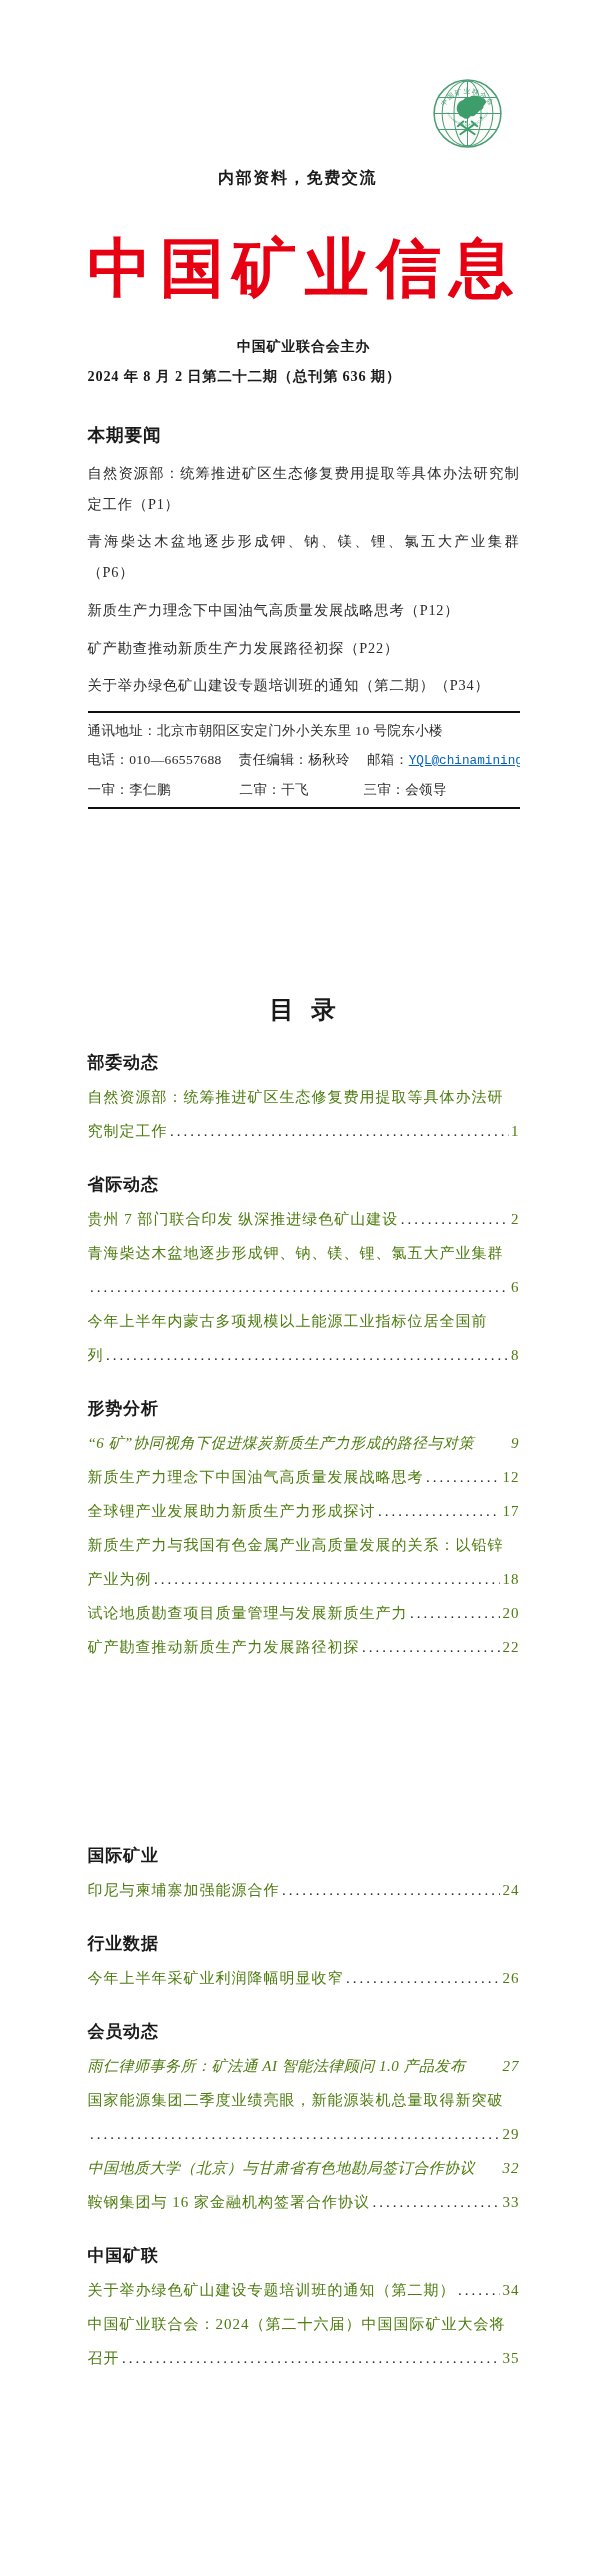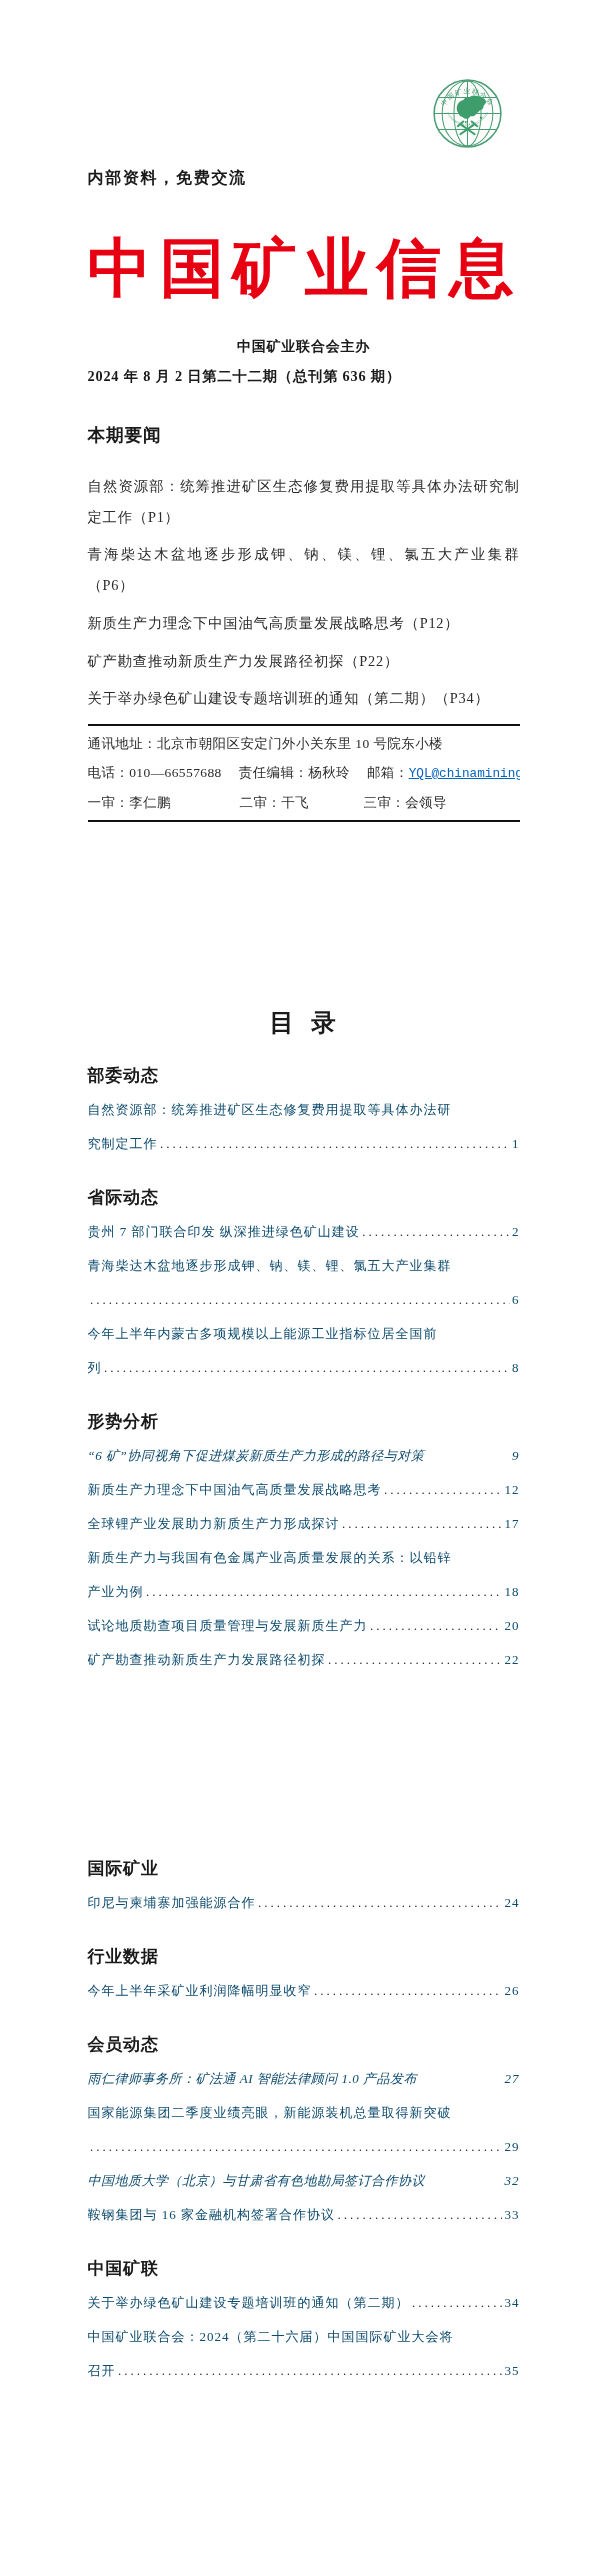--- a/index.html
+++ b/index.html
@@ -8,21 +8,21 @@
     width:607px; height:2576px; margin:0 auto; position:relative;
     font-family:"Liberation Serif","DejaVu Serif",serif;
     color:#1a1a1a; overflow:hidden;
   }
   .content { width:432px; margin:0 auto; }
 
   
   .logo-wrap { padding-top:78px; display:flex; justify-content:flex-end; }
   .logo { width:71px; height:71px; margin-right:17px; }
   .internal-note {
-    margin-top:18.6px; text-align:left; padding-right:11.8px;
+    margin-top:18.6px; text-align:center; padding-right:11.8px;
     font-family:"Liberation Sans","DejaVu Sans",sans-serif;
     font-weight:bold; font-size:16px; letter-spacing:1.7px;
   }
 
   
   .main-title {
     margin-top:40px; text-align:center; color:#e60012;
     font-family:"DejaVu Serif","Liberation Serif",serif;
     font-weight:bold; font-size:64px; line-height:78px; letter-spacing:8.4px;
     white-space:nowrap;
@@ -31,21 +31,21 @@
     margin-top:31px; text-align:center; font-weight:bold; font-size:14px;
     letter-spacing:0.8px;
   }
   .issue-line {
     margin-top:11px; text-align:left; font-weight:bold; font-size:14.3px;
     letter-spacing:0.8px;
   }
 
   
   .hl-heading { margin-top:37px; font-weight:bold; font-size:17.7px; letter-spacing:0.8px; }
-  .hl-list { margin-top:24px; }
+  .hl-list { margin-top:11px; }
   .hl-item {
     font-size:14.3px; line-height:31px; letter-spacing:0.8px;
     text-align:justify; margin-bottom:6.7px; color:#2b2b2b;
   }
 
   
   .contact-box {
     margin-top:10px; border-top:2.5px solid #111; border-bottom:2.5px solid #111;
     padding:2.5px 0 3.4px 0;
   }
@@ -58,22 +58,22 @@
   .rv1 { width:152px; } .rv2 { width:124px; }
 
   
   .toc-heading {
     margin-top:184px; text-align:center; font-weight:bold; font-size:24.5px;
     letter-spacing:1.7px; white-space:pre;
   }
   .toc-section { margin-top:20px; }
   .toc-section.page-break-gap { margin-top:175px; }
   .toc-sec-title { font-weight:bold; font-size:17px; line-height:34px; letter-spacing:0.8px; }
-  .toc-row { display:flex; align-items:flex-end; font-size:13px; line-height:34px;
-    letter-spacing:1px; color:#0c4a6e; overflow:hidden; }
+  .toc-row { display:flex; align-items:flex-end; font-size:15px; line-height:34px;
+    letter-spacing:1px; color:#4d7c0f; overflow:hidden; }
   .toc-row .toc-text { white-space:pre; flex:0 0 auto; }
   .toc-row.wrapline .toc-text { flex:0 1 auto; }
   .toc-leader { flex:1 1 auto; overflow:hidden; white-space:nowrap; margin:0 2.5px; }
   .toc-leader::after {
     content:"..........................................................................................";
     letter-spacing:3px; color:#2b2b2b;
   }
   .toc-page { flex:0 0 auto; }
   .toc-row.tight { justify-content:space-between;font-style:italic; }
   .toc-row.tight .toc-text { letter-spacing:0.5px; }

